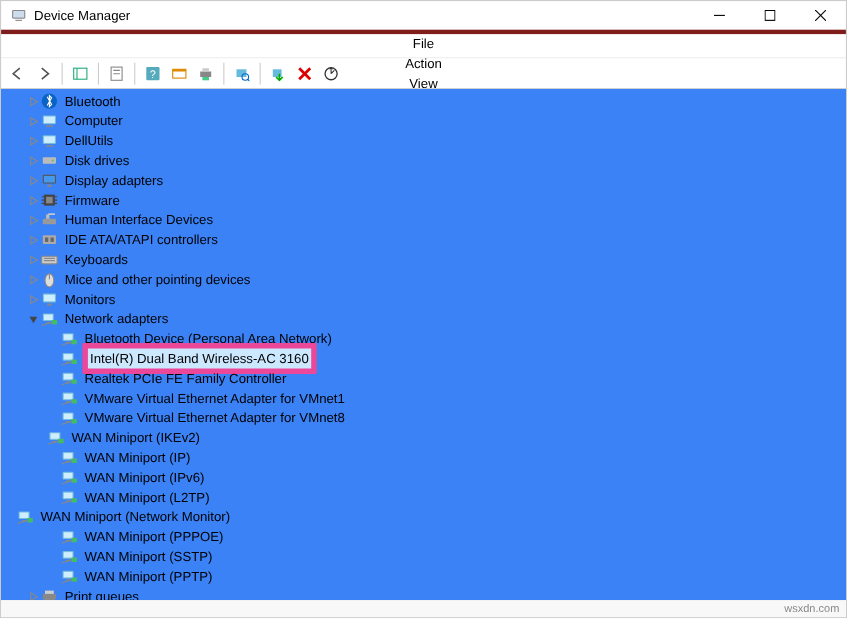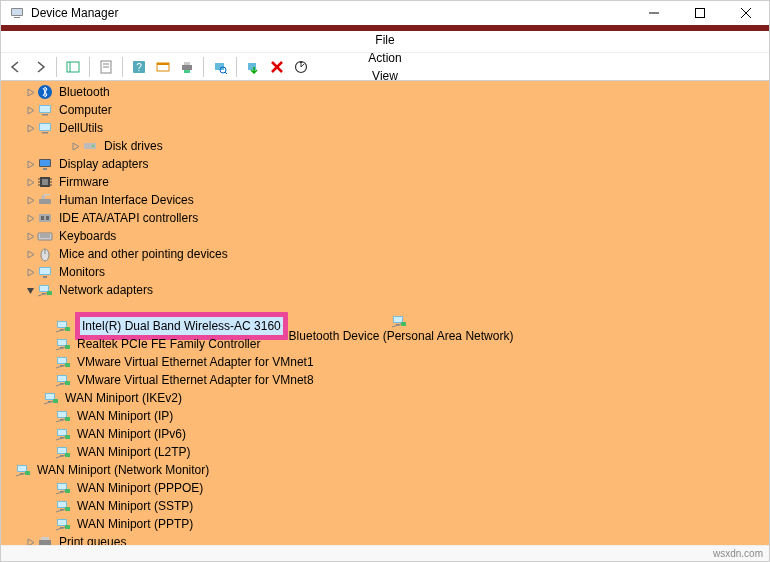--- a/index.html
+++ b/index.html
@@ -13,21 +13,21 @@
       overflow: hidden;
       display: flex;
       flex-direction: column;
       border: 1px solid #ccc;
     }
     .titlebar {
       height: 30px;
       display: flex;
       align-items: center;
       padding-left: 8px;
-      border-bottom: 6px solid #7f1d1d;
+      border-bottom: 4px solid #7f1d1d;
     }
     .titlebar-icon {
       width: 16px; height: 16px;
       display: inline-flex;
       align-items: center; justify-content: center;
       margin-right: 6px;
     }
     .titlebar-title { flex: 0 0 auto; }
     .titlebar-spacer { flex: 1; }
     .winbtn {
@@ -66,21 +66,21 @@
     .tsep {
       width: 1px; height: 20px;
       background: #ccc;
       margin: 0 3px;
     }
     .tree-area {
       flex: 1;
       overflow-x: hidden;
       overflow-y: auto;
       padding: 2px 0;
-      background: #fdba74;
+      background: #3b82f6;
     }
     .node {
       display: flex;
       align-items: center;
       height: 18px;
       padding-right: 8px;
       white-space: nowrap;
     }
     .toggler {
       width: 14px; height: 14px;
@@ -271,21 +271,21 @@
       </span>
       <span class="nicon">
         <svg width="16" height="16">
           <rect x="2" y="3" width="12" height="8" fill="#7bd" rx="1"></rect>
           <rect x="3" y="4" width="10" height="6" fill="#cef"></rect>
           <rect x="5" y="12" width="6" height="1.5" fill="#888"></rect>
         </svg>
       </span>
       <span class="nlabel">DellUtils</span>
     </div>
-    <div class="node" style="padding-left: 22px; margin-left: 45px;">
+    <div class="node" style="padding-left: 22px;">
       <span class="toggler">
         <svg width="9" height="9">
           <path d="M2 1 L8 4.5 L2 8 Z" fill="none" stroke="#888"></path>
         </svg>
       </span>
       <span class="nicon">
         <svg width="16" height="16">
           <rect x="2" y="5" width="12" height="6" fill="#bbb" rx="1"></rect>
           <circle cx="11" cy="8" r="1" fill="#5c5"></circle>
         </svg>
@@ -411,21 +411,21 @@
         <svg width="16" height="16">
           <rect x="2" y="3" width="10" height="7" fill="#7bd" rx="1"></rect>
           <rect x="3" y="4" width="8" height="5" fill="#cef"></rect>
           <rect x="5" y="11" width="4" height="1.5" fill="#888"></rect>
           <rect x="10" y="9" width="5" height="4" fill="#4b6" rx="0.5"></rect>
           <line x1="10" y1="11" x2="1" y2="14" stroke="#888"></line>
         </svg>
       </span>
       <span class="nlabel">Network adapters</span>
     </div>
-    <div class="node" style="padding-left: 40px; flex-direction: column;">
+    <div class="node" style="padding-left: 40px;">
       <span class="toggler"></span>
       <span class="nicon">
         <svg width="16" height="16">
           <rect x="2" y="3" width="10" height="7" fill="#7bd" rx="1"></rect>
           <rect x="3" y="4" width="8" height="5" fill="#cef"></rect>
           <rect x="5" y="11" width="4" height="1.5" fill="#888"></rect>
           <rect x="10" y="9" width="5" height="4" fill="#4b6" rx="0.5"></rect>
           <line x1="10" y1="11" x2="1" y2="14" stroke="#888"></line>
         </svg>
       </span>

